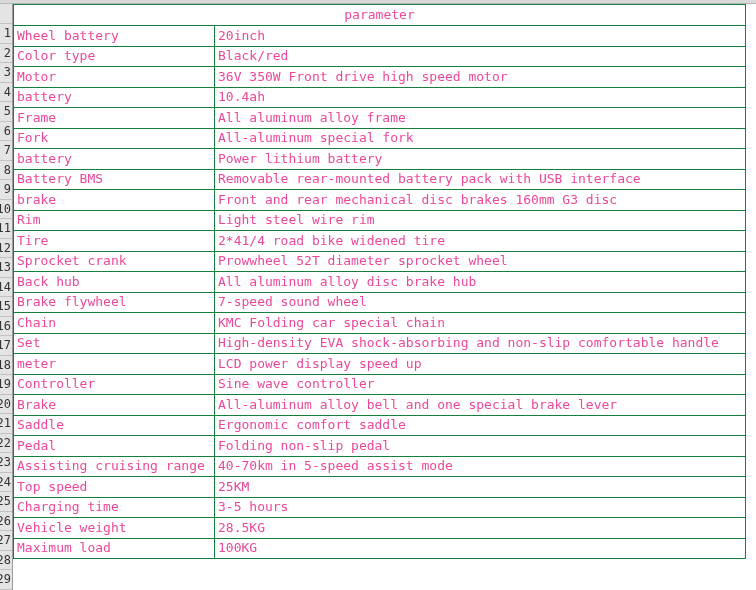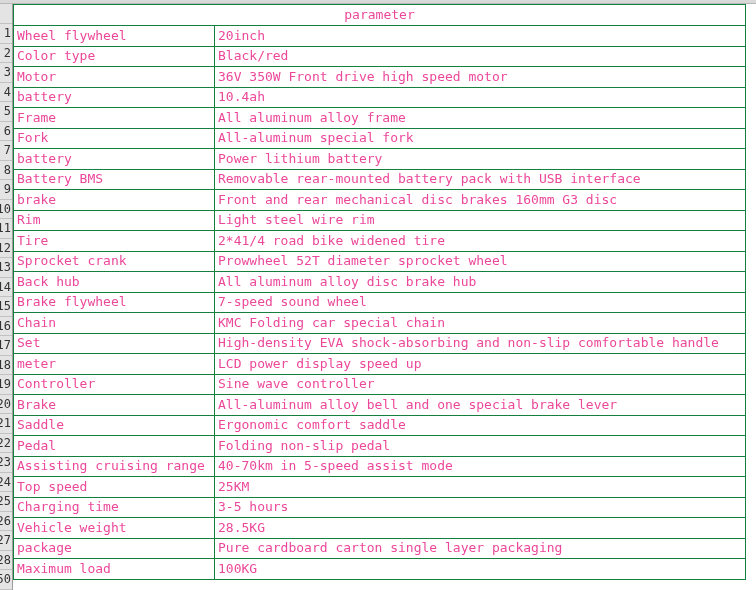--- a/index.html
+++ b/index.html
@@ -125,38 +125,38 @@
     <div class="gutter-cell">19</div>
     <div class="gutter-cell">20</div>
     <div class="gutter-cell">21</div>
     <div class="gutter-cell">22</div>
     <div class="gutter-cell">23</div>
     <div class="gutter-cell">24</div>
     <div class="gutter-cell">25</div>
     <div class="gutter-cell">26</div>
     <div class="gutter-cell">27</div>
     <div class="gutter-cell">28</div>
-    <div class="gutter-cell">50</div>
+    <div class="gutter-cell">29</div>
     <div class="gutter-cell">30</div>
   </div>
 
 <div id="sheet">
   <table class="param-table">
     <colgroup>
       <col class="col-name">
       <col class="col-value">
     </colgroup>
     <thead>
       <tr>
         <th class="header-cell" colspan="2">parameter</th>
       </tr>
     </thead>
     <tbody id="table-body">
         <tr>
-          <td class="cell-name">Wheel flywheel</td>
+          <td class="cell-name">Wheel battery</td>
           <td class="cell-value">20inch</td>
         </tr>
         <tr>
           <td class="cell-name">Color type</td>
           <td class="cell-value">Black/red</td>
         </tr>
         <tr>
           <td class="cell-name">Motor</td>
           <td class="cell-value">36V 350W Front drive high speed motor</td>
         </tr>
@@ -240,24 +240,20 @@
           <td class="cell-name">Top speed</td>
           <td class="cell-value">25KM</td>
         </tr>
         <tr>
           <td class="cell-name">Charging time</td>
           <td class="cell-value">3-5 hours</td>
         </tr>
         <tr>
           <td class="cell-name">Vehicle weight</td>
           <td class="cell-value">28.5KG</td>
-        </tr>
-        <tr>
-          <td class="cell-name">package</td>
-          <td class="cell-value">Pure cardboard carton single layer packaging</td>
         </tr>
         <tr>
           <td class="cell-name">Maximum load</td>
           <td class="cell-value">100KG</td>
         </tr>
       </tbody>
   </table>
 </div>
 
 </body></html>

